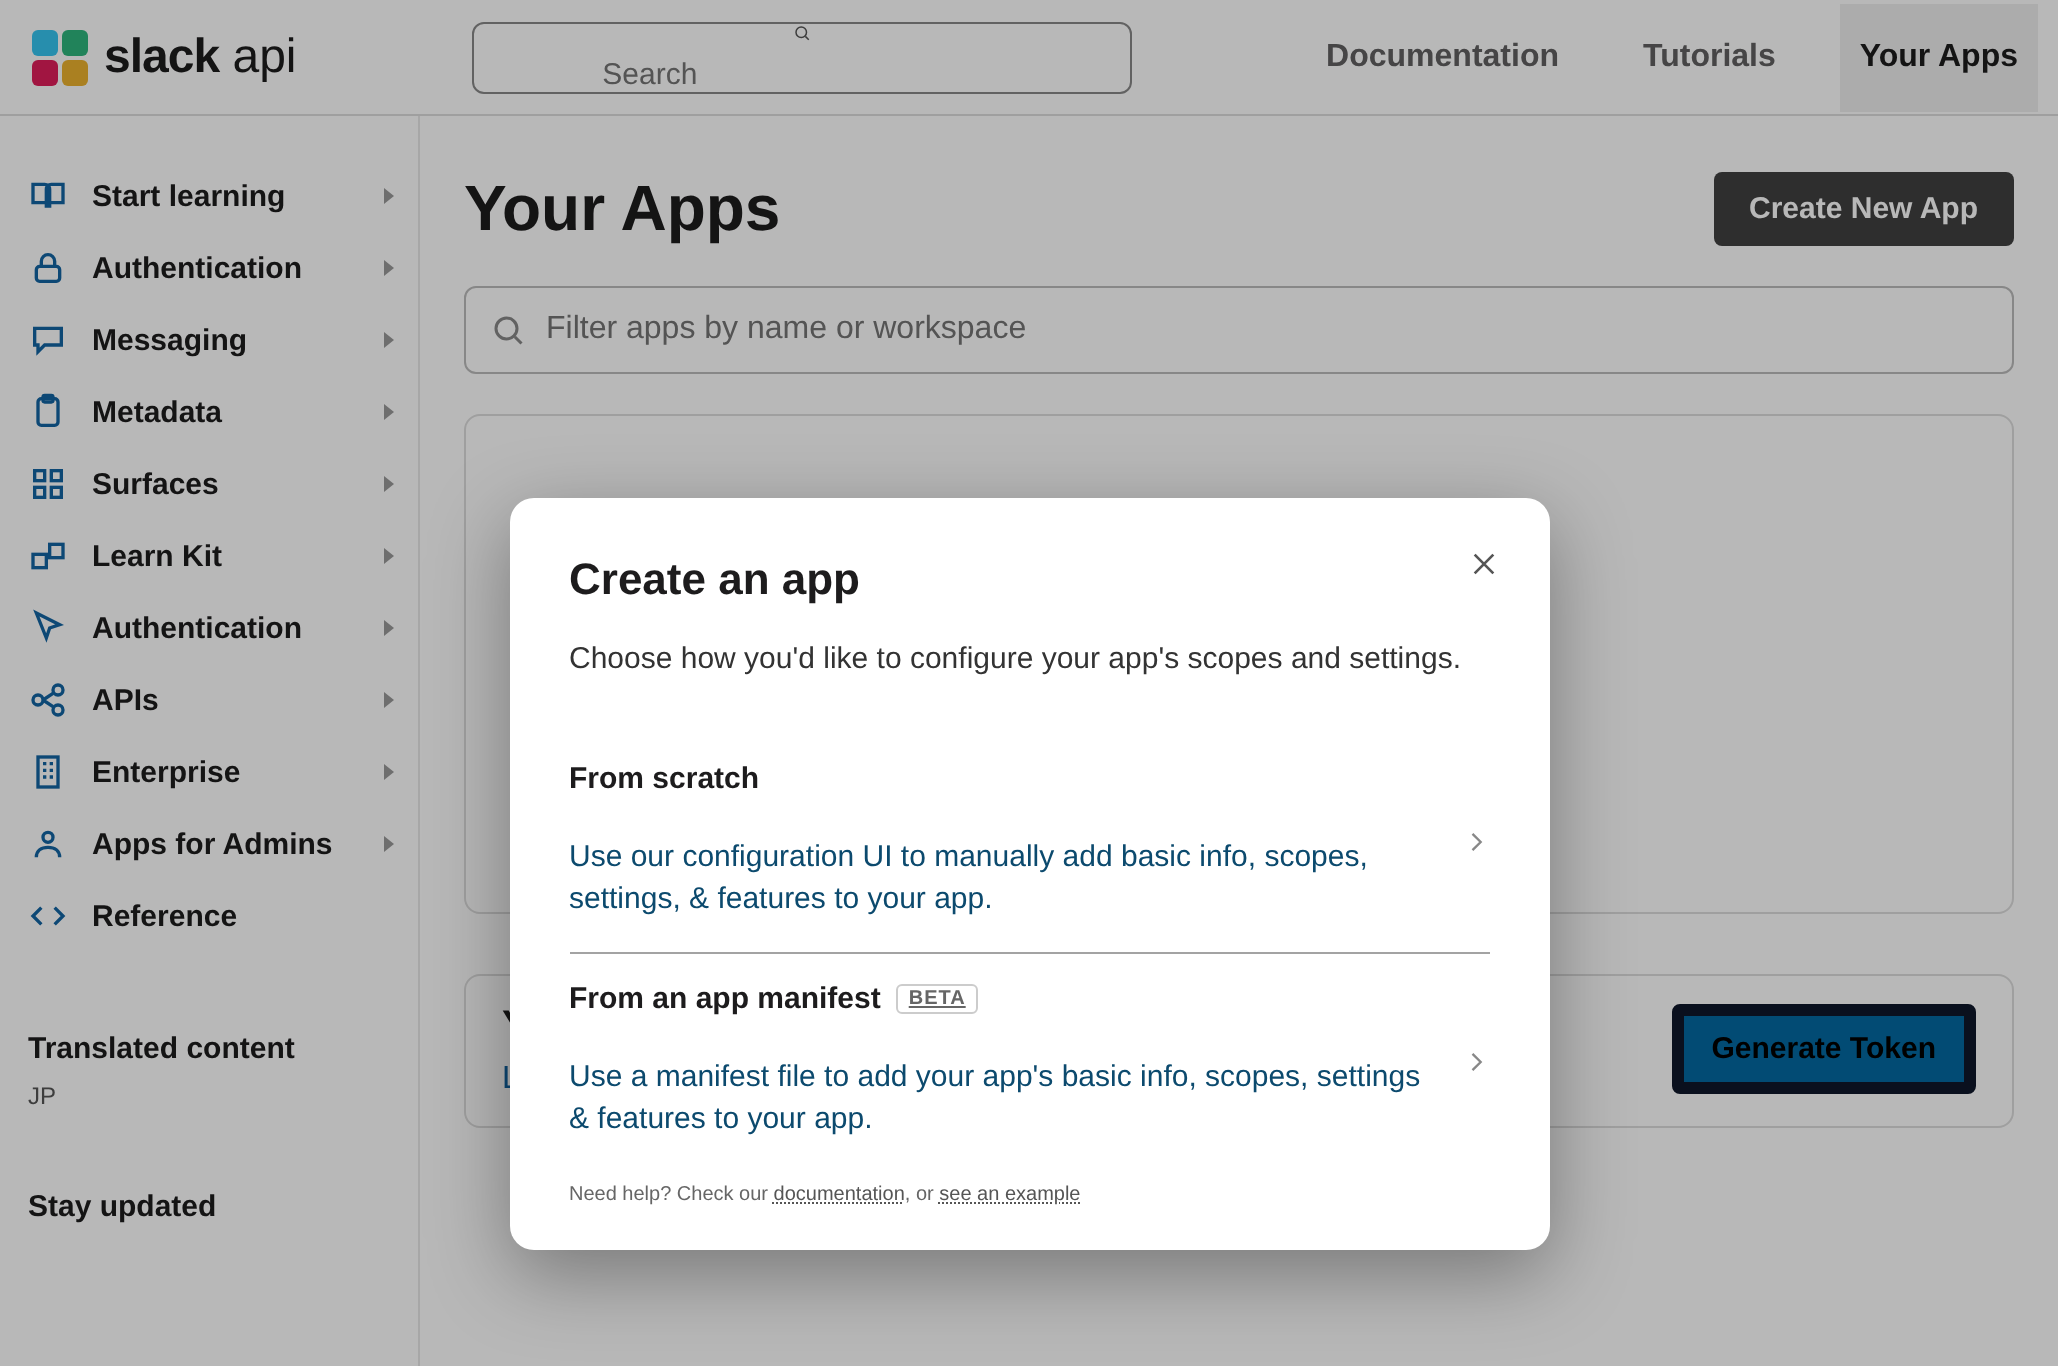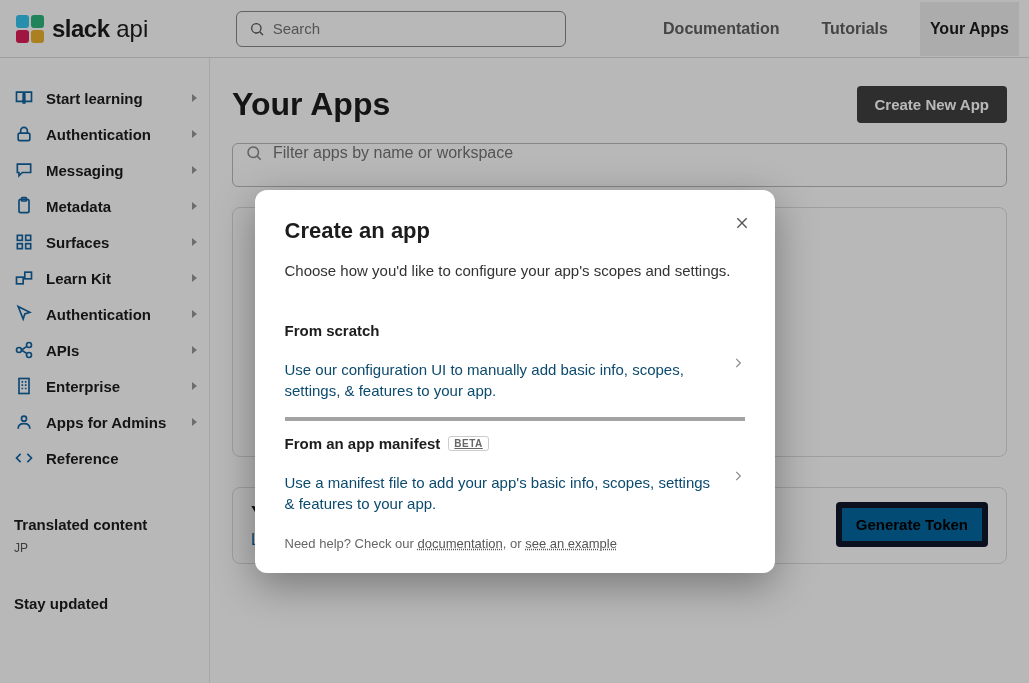--- a/index.html
+++ b/index.html
@@ -46,20 +46,21 @@
     margin-left: auto;
     width: 330px;
     height: 36px;
     border: 1px solid #888;
     border-radius: 6px;
     display: flex;
     align-items: center;
     padding: 0 12px;
     gap: 8px;
     color: #555;
+    flex-direction: column;
   }
   .search-wrap input {
     border: none; outline: none; flex: 1;
     font-size: 15px; background: transparent;
   }
   .search-wrap svg { width: 16px; height: 16px; stroke: #555; }
 
   .nav-links {
     margin-left: auto;
     display: flex;
@@ -132,21 +133,21 @@
     margin-bottom: 20px;
   }
   .page-title { font-size: 32px; font-weight: 800; color:#1d1c1d; }
   .btn-primary {
     background: #404040; color:#fff; border:none;
     padding: 10px 18px; border-radius: 4px;
     font-size: 15px; font-weight: 700; cursor:pointer;
   }
   .filter {
     border:1px solid #bbb; border-radius:6px;
-    height:44px; display:flex; align-items:flex-start; gap:10px;
+    height:44px; display:flex; align-items:center; gap:10px;
     padding: 0 12px; margin-bottom: 20px;
   }
   .filter svg{width:18px;height:18px;stroke:#888;}
   .filter input{border:none;outline:none;flex:1;font-size:16px;background:transparent;}
 
   .panel {
     border:1px solid #ddd; border-radius:8px;
     padding: 18px;
     min-height: 250px;
   }
@@ -158,21 +159,21 @@
   .link { color:#1264a3; cursor:pointer; }
   .btn-outline {
     border:6px solid #0f172a; background:#0369a1; border-radius:4px;
     padding: 8px 14px; font-size:15px; font-weight:700; cursor:pointer;
   }
 
   
   .overlay {
     position:absolute; inset:0;
     background: rgba(0,0,0,0.28);
-    display:flex; align-items:flex-start; justify-content:center;
+    display:flex; align-items:center; justify-content:center;
     padding-top:190px;
   }
   .modal {
     width: 520px;
     background:#fff; border-radius:12px;
     box-shadow: 0 12px 40px rgba(0,0,0,0.35);
     padding: 28px 30px 22px 30px;
     position:relative;
   }
   .modal-title{ font-size:22px; font-weight:800; margin-bottom:18px;}
@@ -181,36 +182,36 @@
     width:22px;height:22px; cursor:pointer;
     display:flex;align-items:center;justify-content:center;
   }
   .modal-close svg{width:16px;height:16px;stroke:#555;stroke-width:2;}
   .modal-sub{ font-size:15px; color:#333; margin-bottom:28px;}
   .opt {
     border-top:1px solid transparent;
     padding: 14px 28px 16px 0;
     position:relative; cursor:pointer;
   }
-  .opt + .opt { border-top:4px solid #a3a3a3; }
+  .opt + .opt { border-top:1px solid #a3a3a3; }
   .opt-title{ font-weight:700; font-size:15px; display:flex; align-items:center; gap:8px;}
   .opt-desc{ font-size:15px; color:#0c4a6e; margin-top:20px; line-height:1.4;}
   .opt-chev{
     position:absolute; right:0; top:50%; transform:translateY(-50%);
     width:14px;height:14px;
   }
   .opt-chev svg{width:14px;height:14px;stroke:#888;stroke-width:2;fill:none;}
   .badge{
     font-size:10px; font-weight:700; color:#666;
     border:1px solid #ccc; border-radius:3px; padding:1px 5px;
     letter-spacing:0.5px;
     text-decoration:underline;
   }
   .modal-foot{
-    font-size:13px; color:#666; margin-top:6px;
+    font-size:10px; color:#666; margin-top:6px;
   }
   .modal-foot a{ color:#555; text-decoration: underline dotted; cursor:pointer;}
 
 </style>
 </head>
 <body>
 
 <div class="header">
   <div class="logo">
     <div class="logo-mark">

